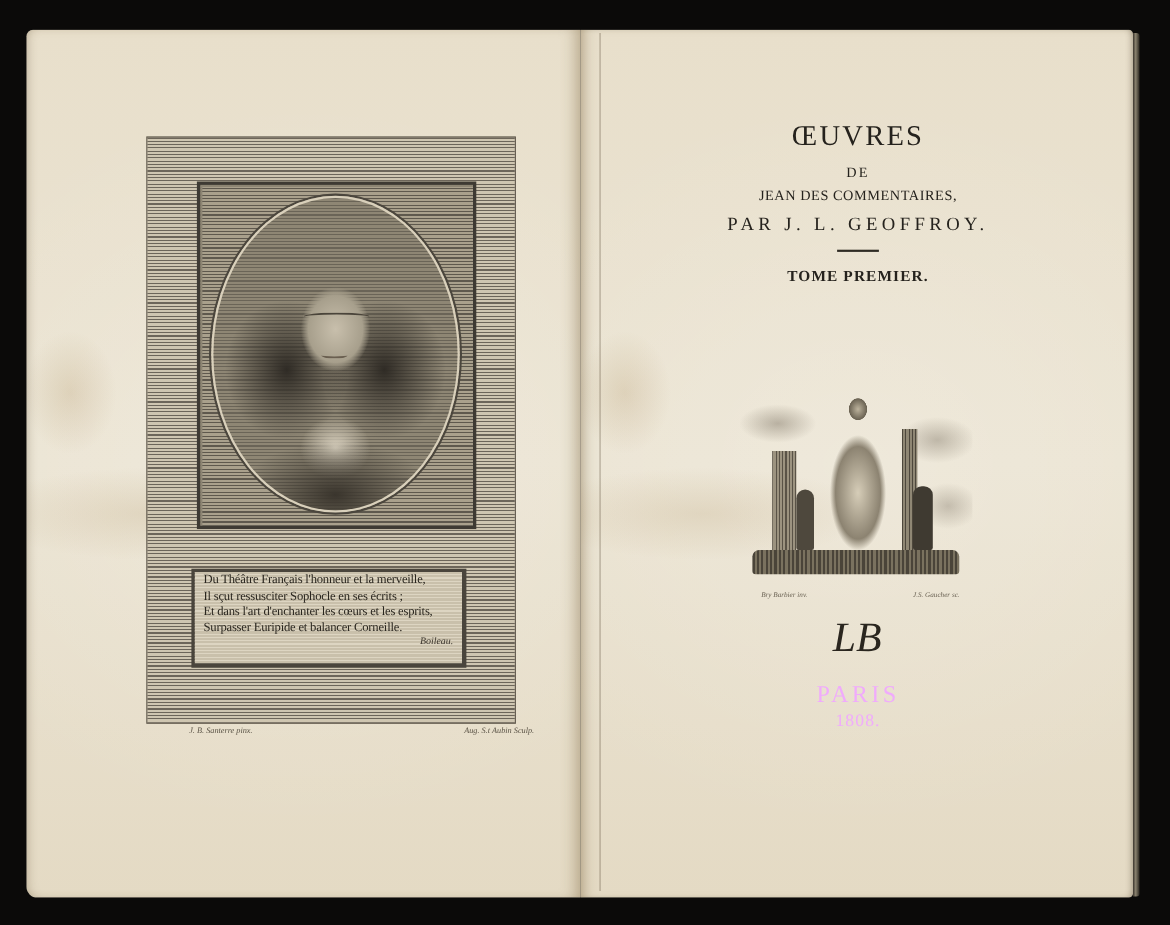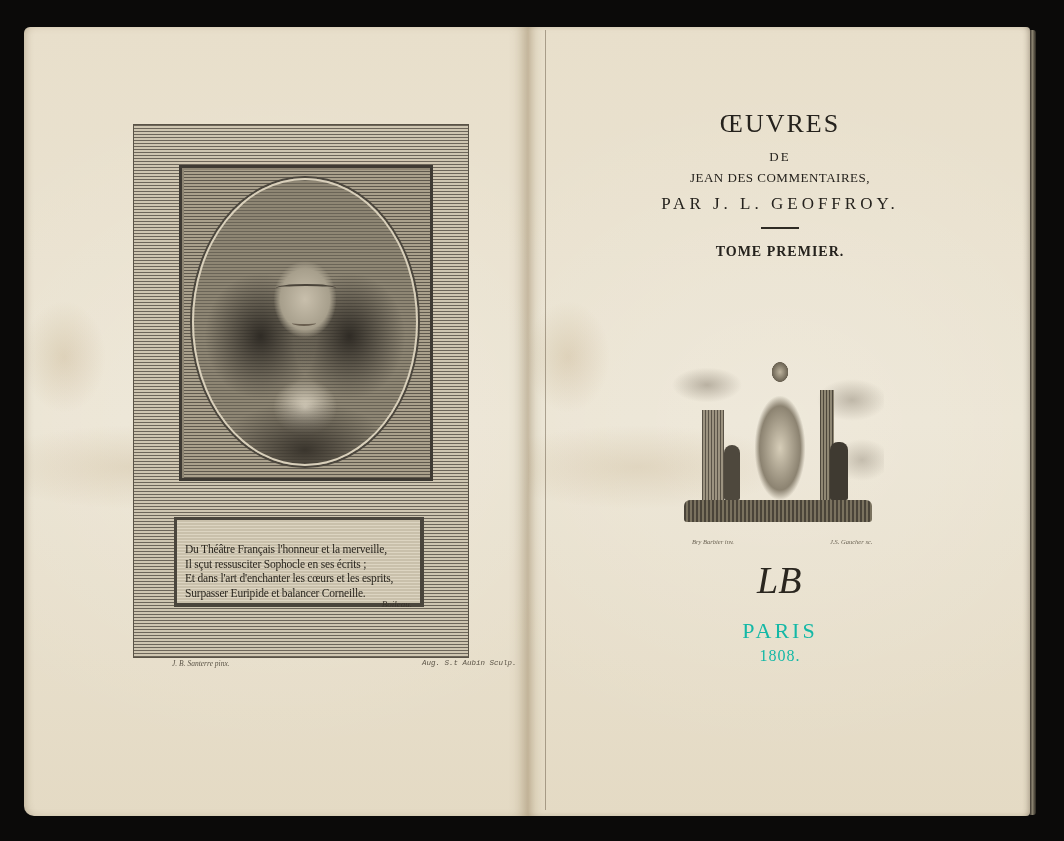--- a/index.html
+++ b/index.html
@@ -74,38 +74,38 @@
   .face-mouth {
     position:absolute; left:98px; top:140px; width:24px; height:4px;
     border-bottom:2px solid #6a5f50; border-radius:50%;
   }
   .caption-box {
     position:absolute; left:40px; top:392px; width:250px; height:90px;
     background:
       repeating-linear-gradient(180deg, #c9c0ab 0px, #c9c0ab 2px, #ddd5c2 2px, #ddd5c2 3px);
     border:3px solid #4a453c;
     border-right-width:4px; border-bottom-width:4px;
-    padding:22px 8px; box-sizing:border-box;
+    padding:0 8px; box-sizing:border-box;
   }
   .verse {
     font-family:"Liberation Serif", serif;
     font-size:11.5px; line-height:14.5px; color:#2a261f;
     white-space:nowrap; letter-spacing:-0.2px;
   }
   .verse-sig {
     font-family:"Liberation Serif", serif; font-style:italic;
     font-size:9px; color:#3a342c; text-align:right; margin-top:-1px;
   }
   .credit {
     position:absolute; top:659px;
     font-family:"Liberation Serif", serif; font-style:italic;
     font-size:7.5px; color:#5a5346;margin-left:39px;
   }
   .credit-left { left:133px; }
-  .credit-right { left:383px;font-family:Liberation Mono, monospace; }
+  .credit-right { left:383px; }
 
   
   .title-block {
     position:absolute; left:560px; top:108px; width:440px;
     text-align:center; color:#25221d;
     font-family:"Liberation Serif", serif;
   }
   .t-oeuvres { font-size:26px; letter-spacing:2px; line-height:32px; }
   .t-de { font-size:13px; letter-spacing:2px; margin-top:9px; line-height:16px; }
   .t-name { font-size:35px; letter-spacing:5px; margin-top:6px; line-height:42px; font-weight:normal; }
@@ -149,21 +149,21 @@
   .vig-credit-l { left:692px; }
   .vig-credit-r { left:830px; }
 
   .monogram {
     position:absolute; left:757px; top:560px; width:44px; height:40px;
     font-family:"Liberation Serif", serif; font-style:italic;
     font-size:38px; line-height:40px; color:#2a261f; text-align:right;
   }
   .imprint {
     position:absolute; left:560px; top:618px; width:440px;
-    text-align:center; color:#14b8a6;
+    text-align:center; color:#f0abfc;
     font-family:"Liberation Serif", serif;
   }
   .i-paris { font-size:22px; letter-spacing:3px; line-height:26px; }
   .i-pub { font-size:13.5px; letter-spacing:1px; margin-top:5px; line-height:18px; }
   .i-year { font-size:16px; letter-spacing:1px; margin-top:2px; line-height:20px; }
 </style>
 </head>
 <body>
 
 <div class="book">

